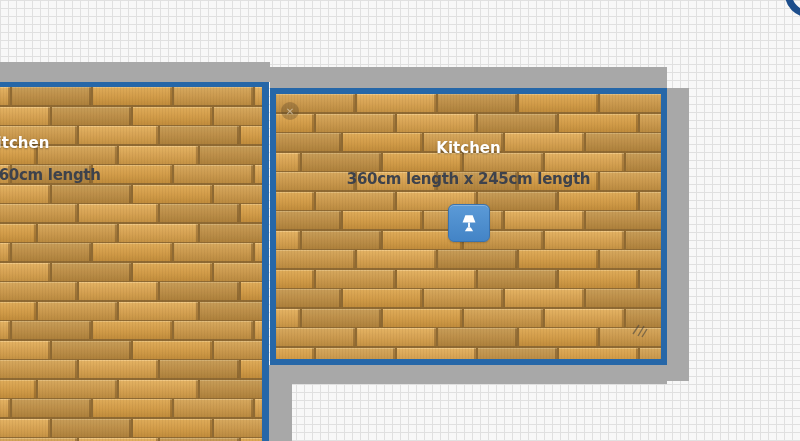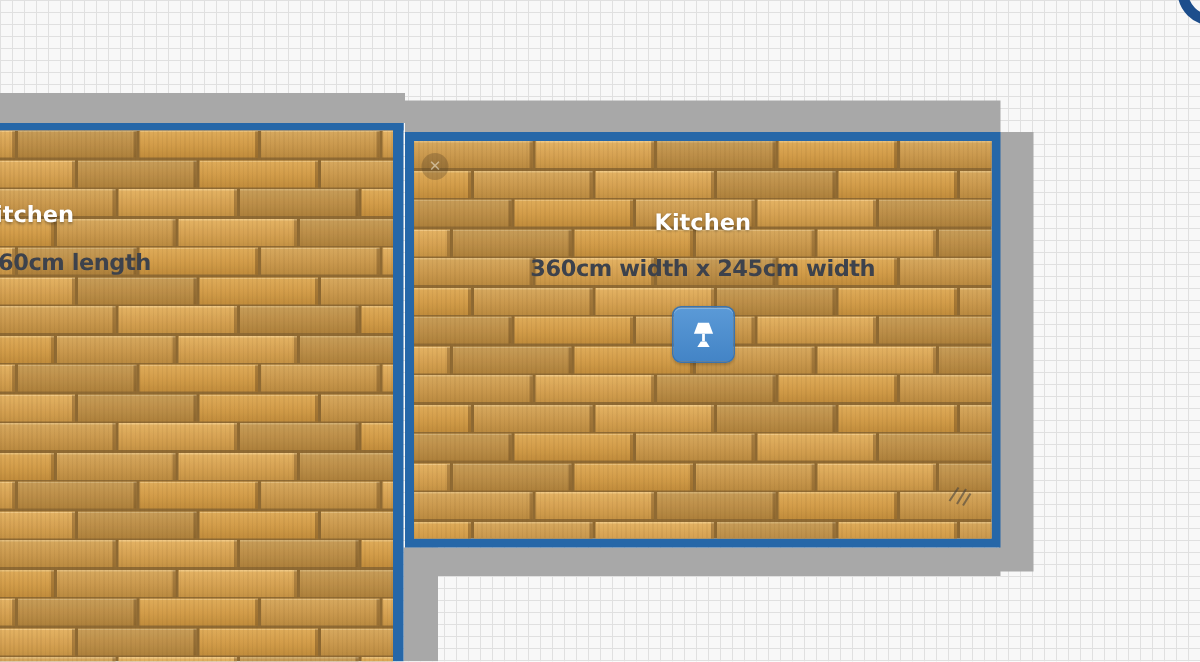--- a/index.html
+++ b/index.html
@@ -236,21 +236,21 @@
         <i class="plank v0" style="left:324px;top:234px"></i>
         <i class="plank v3" style="left:-41px;top:253.5px"></i>
         <i class="plank v0" style="left:40px;top:253.5px"></i>
         <i class="plank v1" style="left:121px;top:253.5px"></i>
         <i class="plank v2" style="left:202px;top:253.5px"></i>
         <i class="plank v3" style="left:283px;top:253.5px"></i>
         <i class="plank v0" style="left:364px;top:253.5px"></i>
       </div>
     <div class="close-ghost">✕</div>
     <div class="room-name rr-name">Kitchen</div>
-    <div class="room-dims rr-dims">360cm width x 245cm width</div>
+    <div class="room-dims rr-dims">360cm length x 245cm length</div>
     <button class="lamp-btn">
       <span style="display:flex;">
         <svg viewBox="0 0 24 24" width="22" height="22" aria-hidden="true">
           <path d="M8 3.5h8l3 8H5z" fill="#ffffff"></path>
           <rect x="11" y="11.5" width="2" height="5.5" fill="#ffffff"></rect>
           <path d="M7.5 21l2.5-4h4l2.5 4z" fill="#ffffff"></path>
         </svg>
       </span>
     </button>
     <div class="resize-handle">

